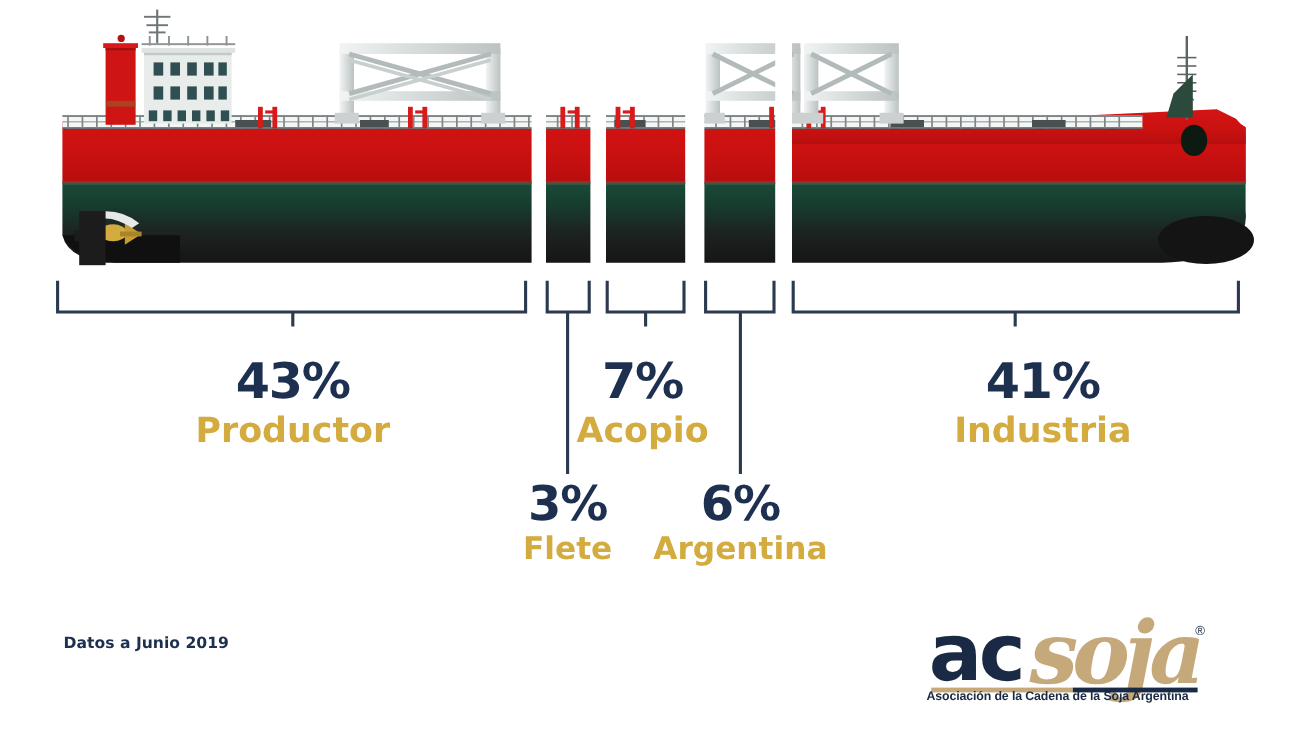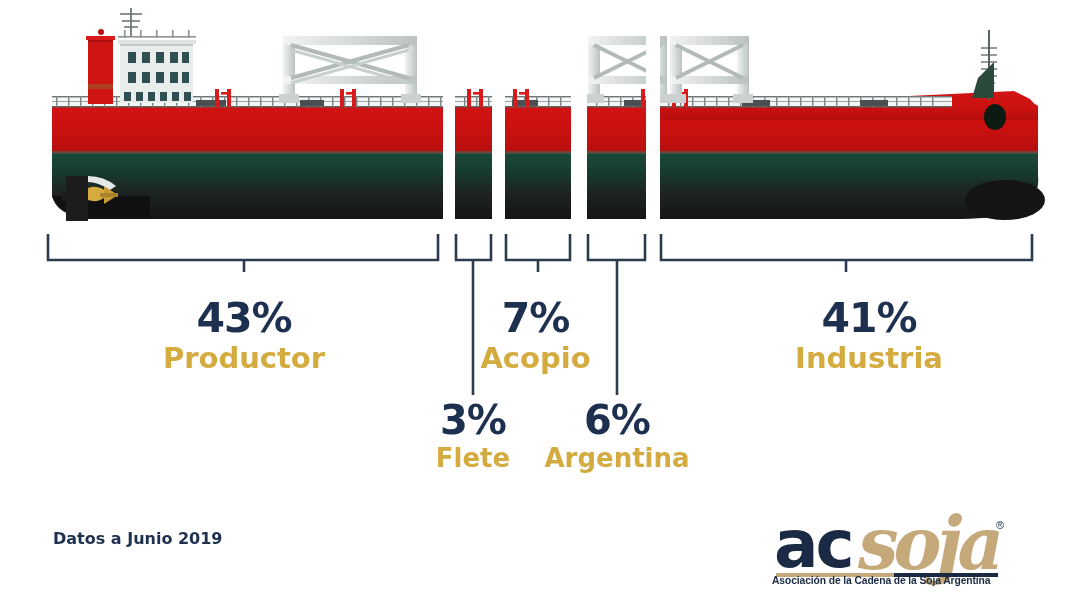--- a/index.html
+++ b/index.html
@@ -69,21 +69,21 @@
   #callout-industria  { left: 522px; top: 400px; width: 190px; }
   #callout-impuestos  { left: 742px; top: 298px; width: 254px; }
 
   
   #footnote {
     position: absolute;
     left: 53px;
     top: 527px;
     font-family: "DejaVu Sans", sans-serif;
     font-weight: bold;
-    font-size: 16px;
+    font-size: 13px;
     color: #1e3050;
     line-height: 1.55;
   }
   #footnote div { white-space: nowrap; }
 
   
   #logo {
     position: absolute;
     left: 772px;
     top: 505px;

